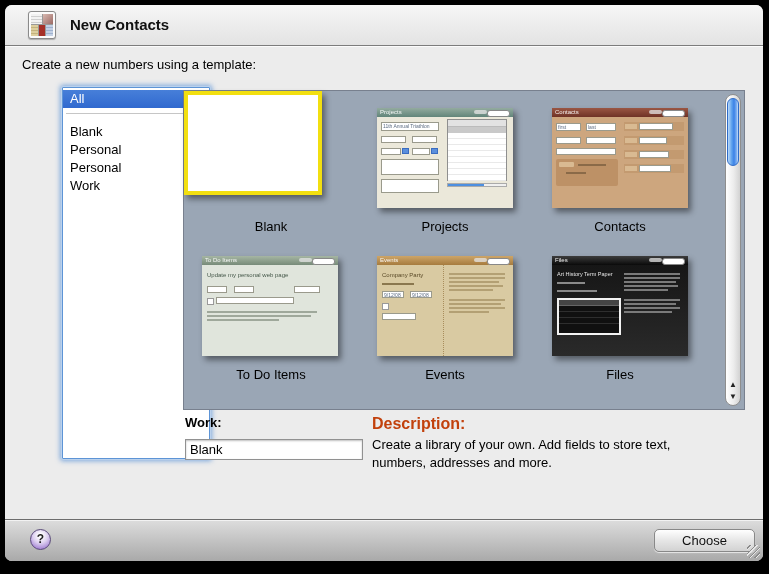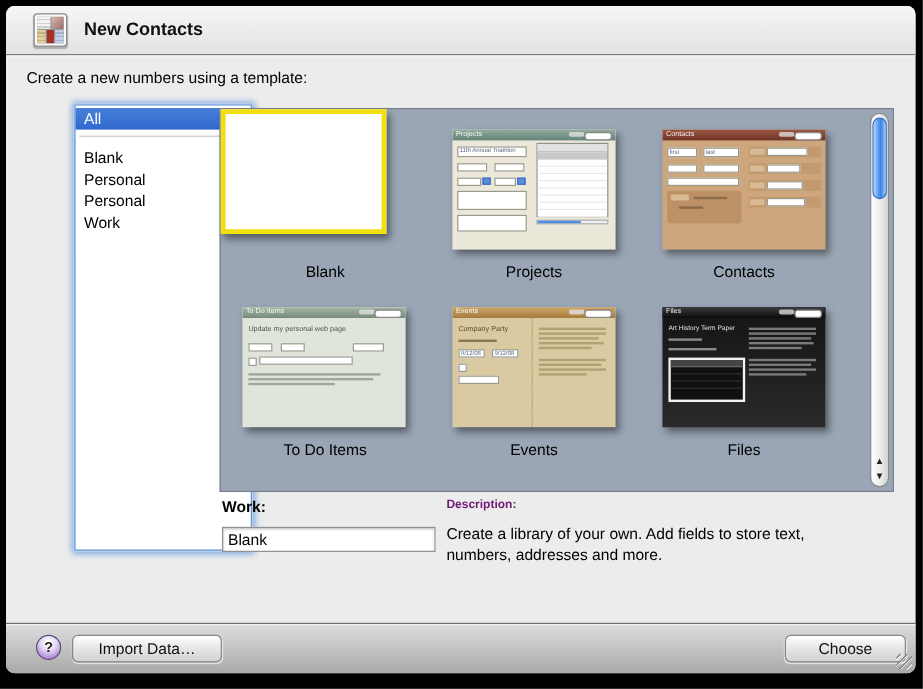--- a/index.html
+++ b/index.html
@@ -68,21 +68,21 @@
   .sb-thumb{position:absolute;left:1px;top:3px;width:12px;height:68px;border-radius:7px;
             background:linear-gradient(to right,#bcdaf8,#63a5ee 35%,#3a81e7 60%,#8ab8f2 90%,#d3e6fb);
             border:1px solid #2e6bc8;box-sizing:border-box;}
   .sb-arrows{position:absolute;left:0;right:0;bottom:2px;text-align:center;}
   .sb-arrows div{font-size:8px;line-height:12px;color:#222;}
   
   .name-label{position:absolute;left:180px;top:410px;font-size:13px;font-weight:bold;color:#000;}
   .name-input{position:absolute;left:180px;top:434px;width:178px;height:21px;border:1px solid #919191;
               box-shadow:inset 0 1px 2px rgba(0,0,0,.25);font-size:13px;padding:1px 4px;
               font-family:"Liberation Sans",sans-serif;box-sizing:border-box;background:#fff;}
-  .desc-label{position:absolute;left:367px;top:410px;font-size:10px;font-weight:bold;color:#701a75;}
+  .desc-label{position:absolute;left:367px;top:410px;font-size:16px;font-weight:bold;color:#c2410c;}
   .desc-text{position:absolute;left:367px;top:431px;width:340px;font-size:13px;line-height:18px;color:#000;}
   
   .footer{position:absolute;left:0;right:0;bottom:0;height:41px;border-top:1px solid #6d6d6d;
           background:linear-gradient(#dddddd,#a9a9a9);box-shadow:inset 0 1px 0 #f2f2f2;}
   .help-btn{position:absolute;left:25px;top:9px;width:21px;height:21px;border-radius:50%;
             background:radial-gradient(circle at 50% 30%,#ffffff 10%,#ddd0f0 45%,#a888d6 80%,#8a66bd);
             border:1px solid #5a4a7a;box-sizing:border-box;text-align:center;line-height:19px;
             font-size:12px;font-weight:bold;color:#222;}
   .push-btn{position:absolute;top:9px;height:23px;border:1px solid #888;border-radius:5px;
             background:linear-gradient(#ffffff,#e8e8e8 45%,#d2d2d2);
@@ -277,19 +277,18 @@
     </div>
   </div>
 
   <div class="name-label">Work:</div>
   <input class="name-input" type="text" value="Blank" style="">
   <div class="desc-label">Description:</div>
   <div class="desc-text">Create a library of your own. Add fields to store text, numbers, addresses and more.</div>
 
   <div class="footer">
     <div class="help-btn">?</div>
-    <div class="push-btn btn-import">Import Data…</div>
     <div class="push-btn btn-close">Close</div>
     <div class="push-btn btn-choose">Choose</div>
     <div class="grip"></div>
   </div>
 
 </div>
 
 </body></html>

